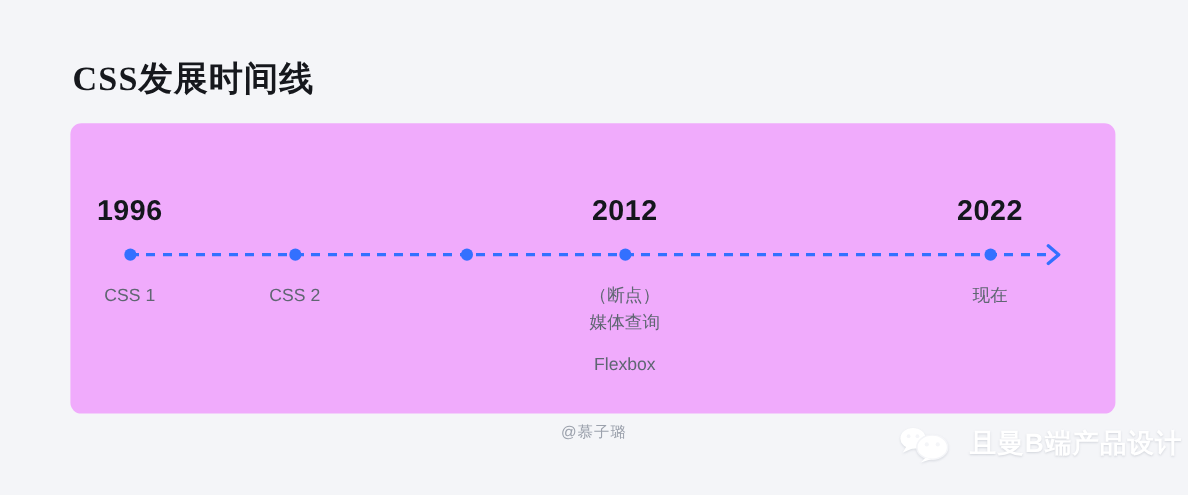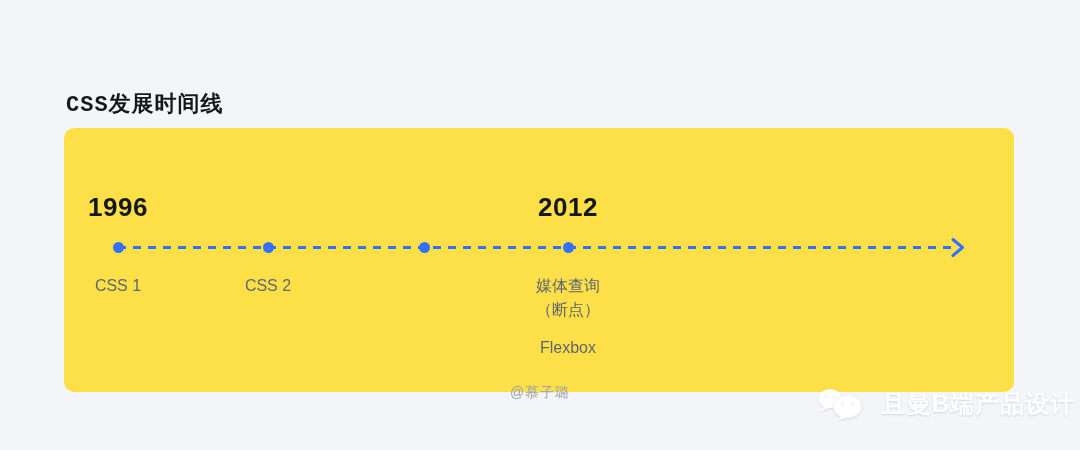--- a/index.html
+++ b/index.html
@@ -6,33 +6,32 @@
   body {
     width: 1080px; height: 450px;
     background: #F4F5F8;
     position: relative;
     overflow: hidden;
     font-family: "Liberation Sans", "DejaVu Sans", sans-serif;
   }
   .page-title {
     position: absolute;
     left: 66px; top: 52px;
-    font-family: Liberation Mono, monospace;
-    font-size: 22px;
+    font-family: Liberation Serif, serif;
+    font-size: 31px;
     font-weight: 700;
     letter-spacing: 1px;
     color: #16181D;
     line-height: 40px;
-    margin-top: 34px;
   }
   .card {
     position: absolute;
-    left: 64px; top: 128px;
+    left: 64px; top: 112px;
     width: 950px; height: 264px;
-    background: #fde047;
+    background: #f0abfc;
     border-radius: 10px;
   }
   .timeline-line {
     position: absolute;
     left: 54px; top: 118px;
     width: 836px; height: 3px;
     background: repeating-linear-gradient(90deg, #3370FF 0 8px, transparent 8px 15px);
     border-radius: 2px;
   }
   .timeline-arrow {
@@ -136,30 +135,39 @@
 
   <div class="milestone" style="left:280px">
     <div class="dot"></div>
   </div>
 
   <div class="milestone" style="left:424px">
     <div class="year">2012</div>
     <div class="dot"></div>
     <div class="notes">
       <div class="note-group">
+        <div class="note-line">（断点）</div>
         <div class="note-line">媒体查询</div>
-        <div class="note-line">（断点）</div>
       </div>
       <div class="note-group">
         <div class="note-line">Flexbox</div>
       </div>
     </div>
   </div>
 
 
+  <div class="milestone" style="left:756px">
+    <div class="year">2022</div>
+    <div class="dot"></div>
+    <div class="notes">
+      <div class="note-group">
+        <div class="note-line">现在</div>
+      </div>
+    </div>
+  </div>
 
 </div>
 
 <div class="author-watermark">@慕子璐</div>
 
 <div class="brand-watermark">
   <span class="wechat-icon">
     <svg width="48" height="34" viewBox="0 0 48 34">
 
       <ellipse cx="13" cy="11.5" rx="11.5" ry="9.5" fill="#FFFFFF"></ellipse>

